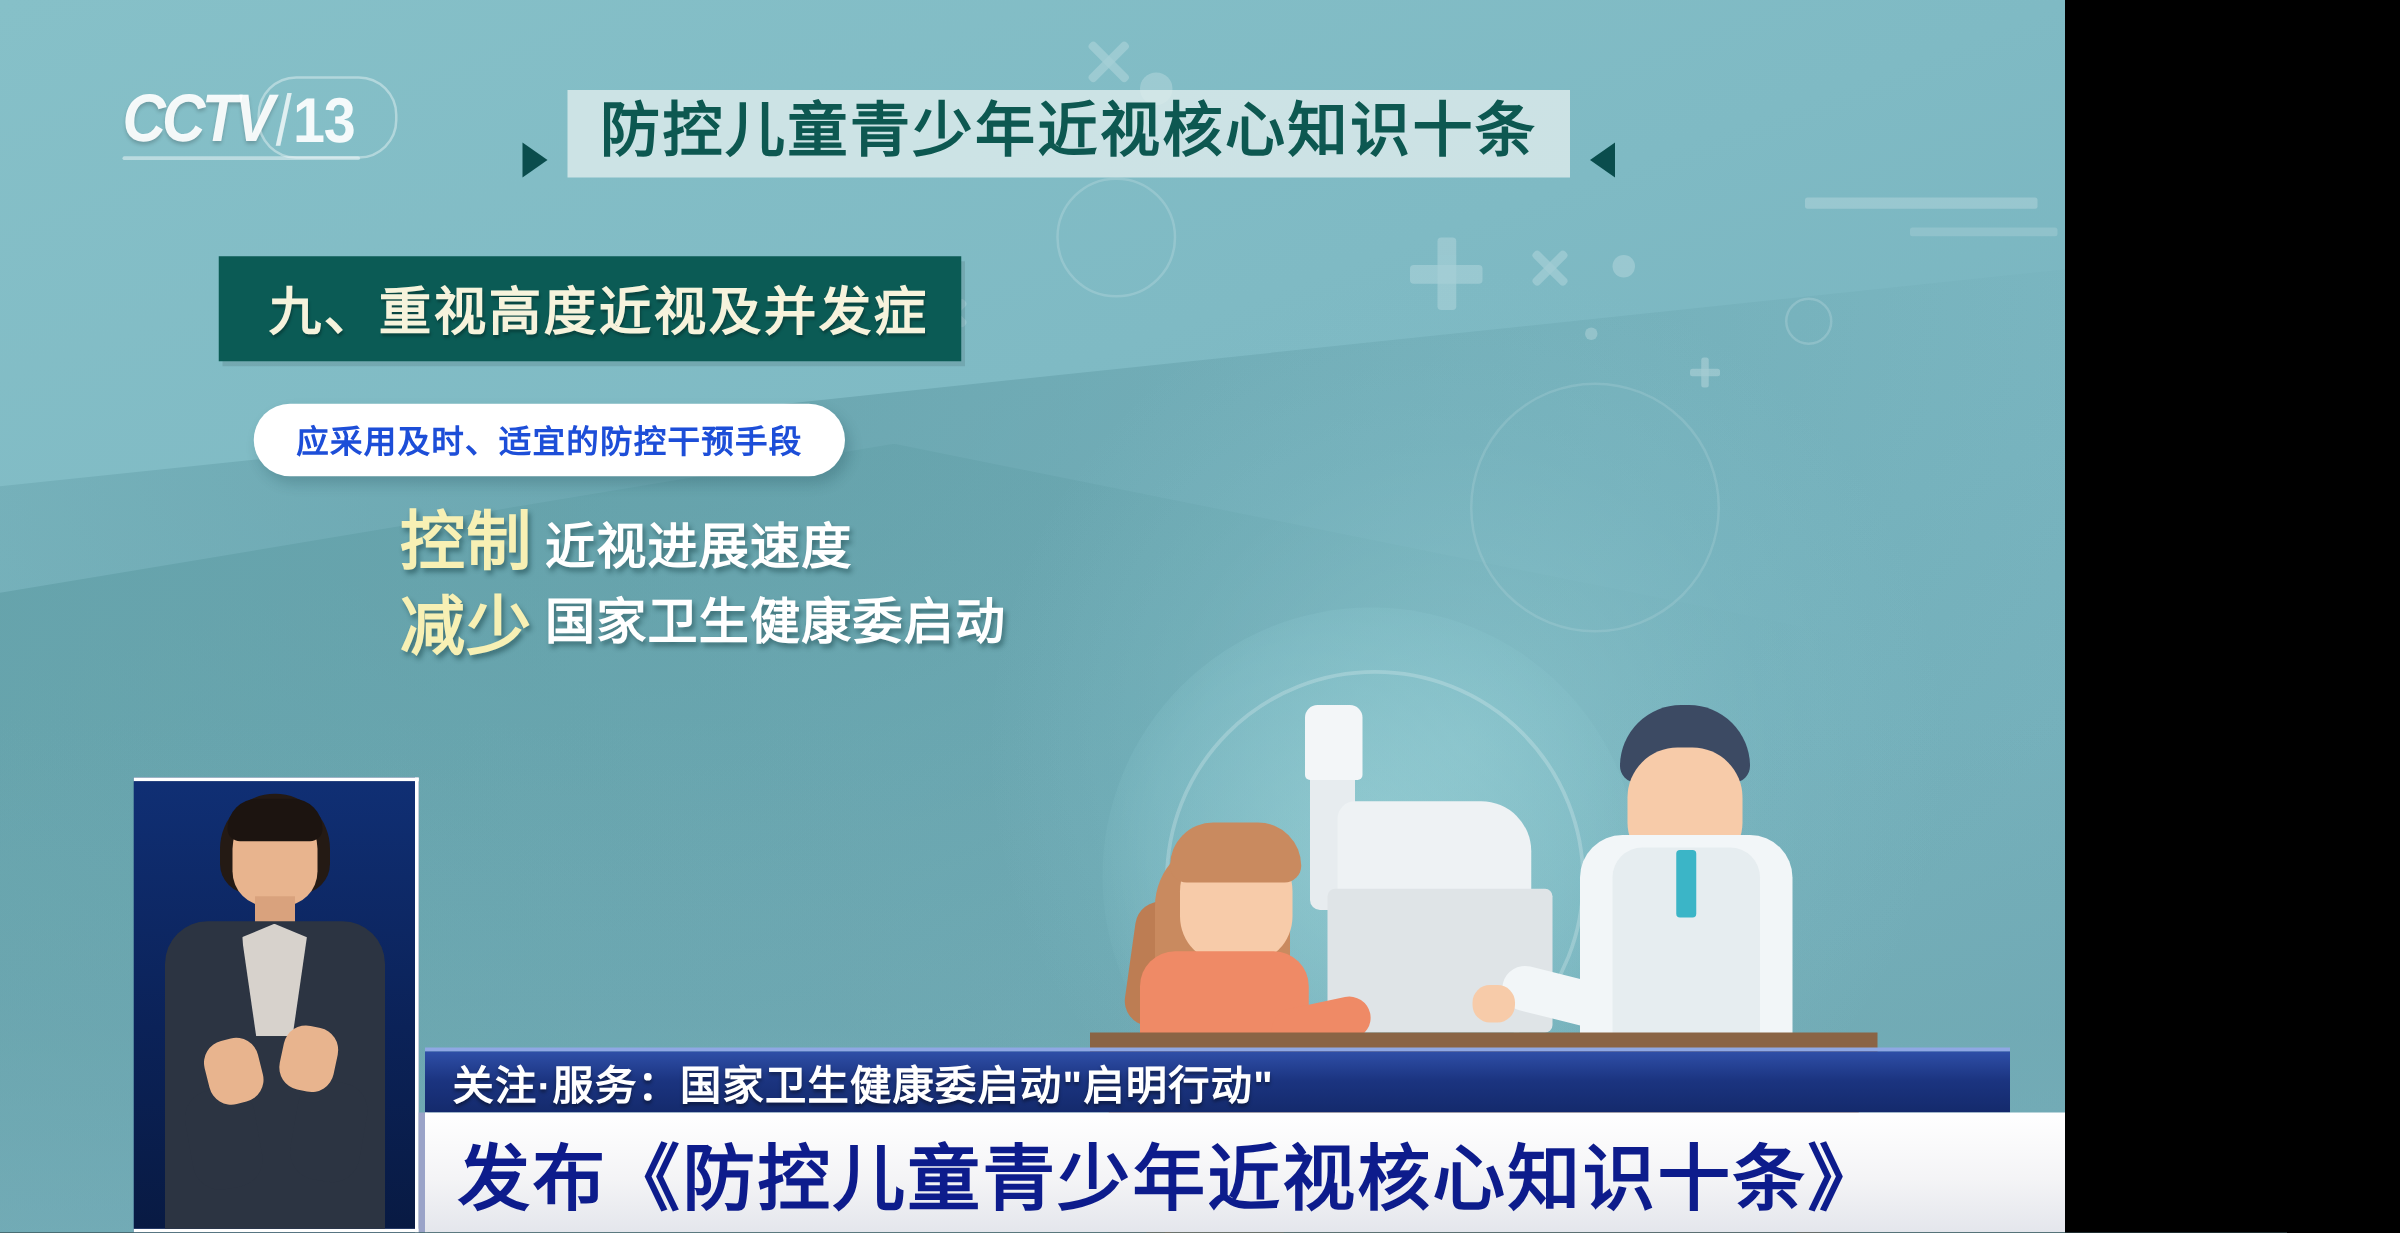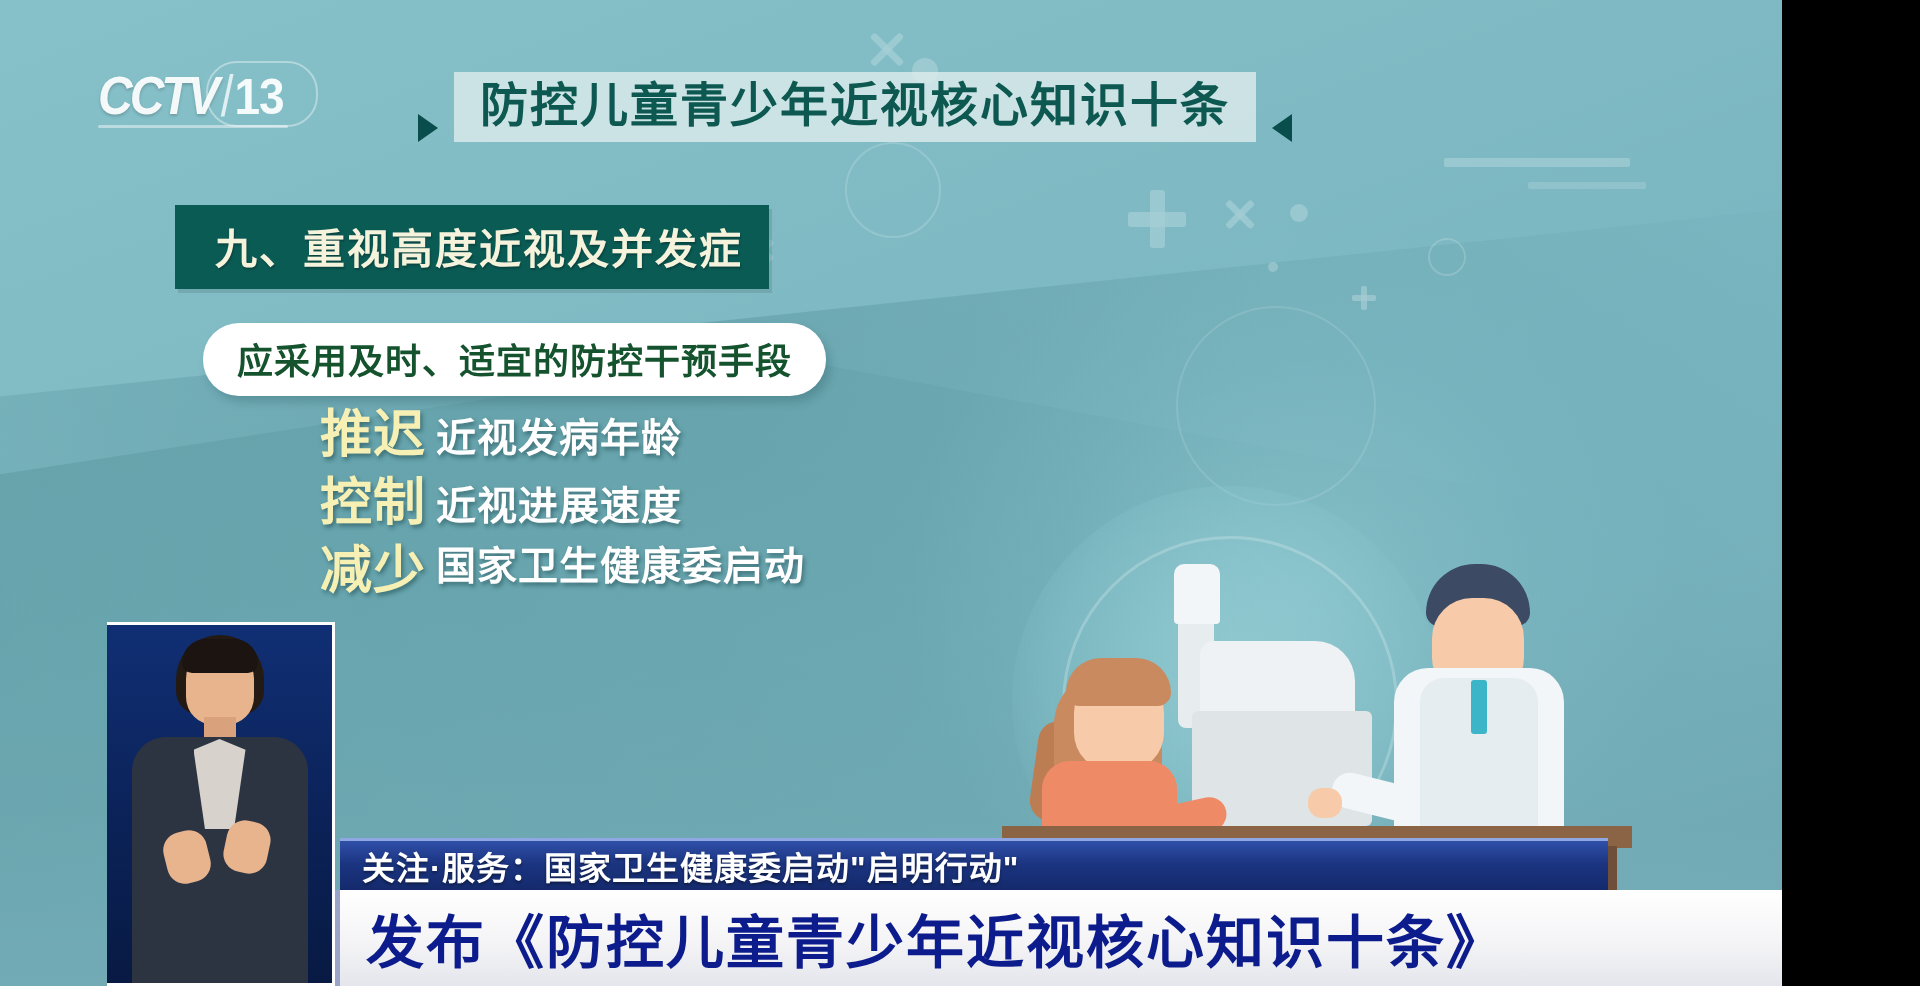--- a/index.html
+++ b/index.html
@@ -3,21 +3,21 @@
 <meta charset="utf-8">
 <title>CCTV-13 News Broadcast</title>
 <style>
   html, body {
     margin: 0;
     padding: 0;
     background: #000;
   }
   #screen {
     position: relative;
-    width: 1782px;
+    width: 1652px;
     height: 986px;
     overflow: hidden;
     font-family: "Liberation Sans", "DejaVu Sans", sans-serif;
     background: #7fbac4;
   }
 
   
   .bg-base {
     position: absolute; inset: 0;
     background: linear-gradient(160deg, #86c0c8 0%, #7fbac4 38%, #79b5c0 60%, #6fa9b4 100%);
@@ -203,23 +203,23 @@
   
   #pill {
     position: absolute;
     left: 203px; top: 323px;
     background: #ffffff;
     border-radius: 36px;
     padding: 9px 34px 12px 34px;
     box-shadow: 4px 6px 10px rgba(20,60,70,0.22);
   }
   #pill .txt {
-    font-size: 36px;
-    font-weight: 700;
-    color: #14532d;
+    font-size: 26px;
+    font-weight: 700;
+    color: #1d4ed8;
     letter-spacing: 1px;
     white-space: nowrap;
   }
 
   
   #points {
     position: absolute;
     left: 320px; top: 405px;
     width: 760px;
   }
@@ -535,26 +535,20 @@
 
   <div id="section-bar">
     <span class="txt">九、重视高度近视及并发症</span>
   </div>
 
   <div id="pill">
     <span class="txt">应采用及时、适宜的防控干预手段</span>
   </div>
 
   <div id="points">
-    <div class="point">
-      <span class="kw">推迟</span>
-      <span class="desc">
-        <span>近视发病年龄</span>
-      </span>
-    </div>
     <div class="point">
       <span class="kw">控制</span>
       <span class="desc">
         <span>近视进展速度</span>
       </span>
     </div>
     <div class="point tall">
       <span class="kw">减少</span>
       <span class="desc">
         <span class="l2">国家卫生健康委启动</span>

